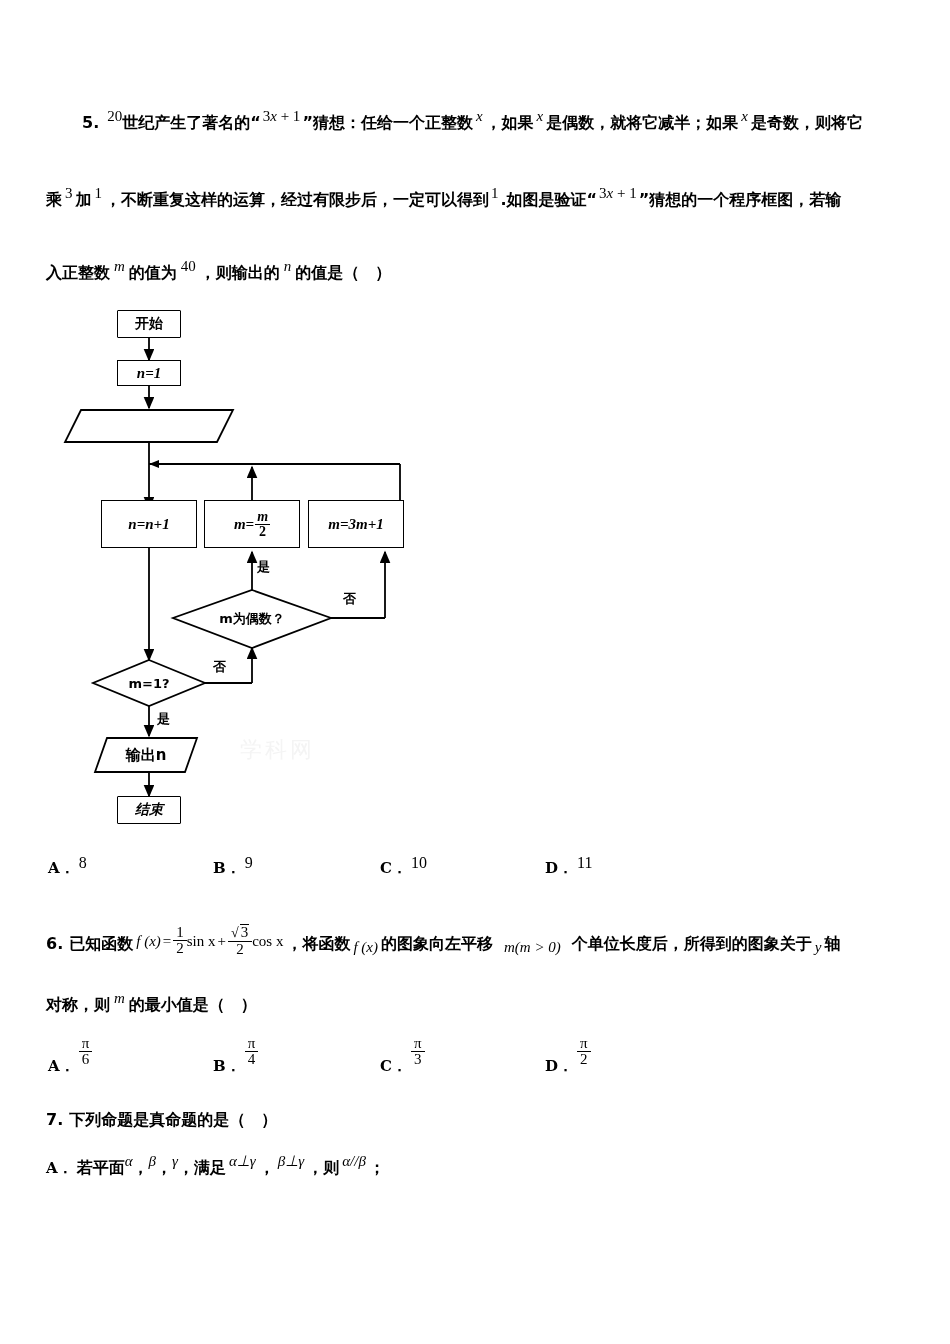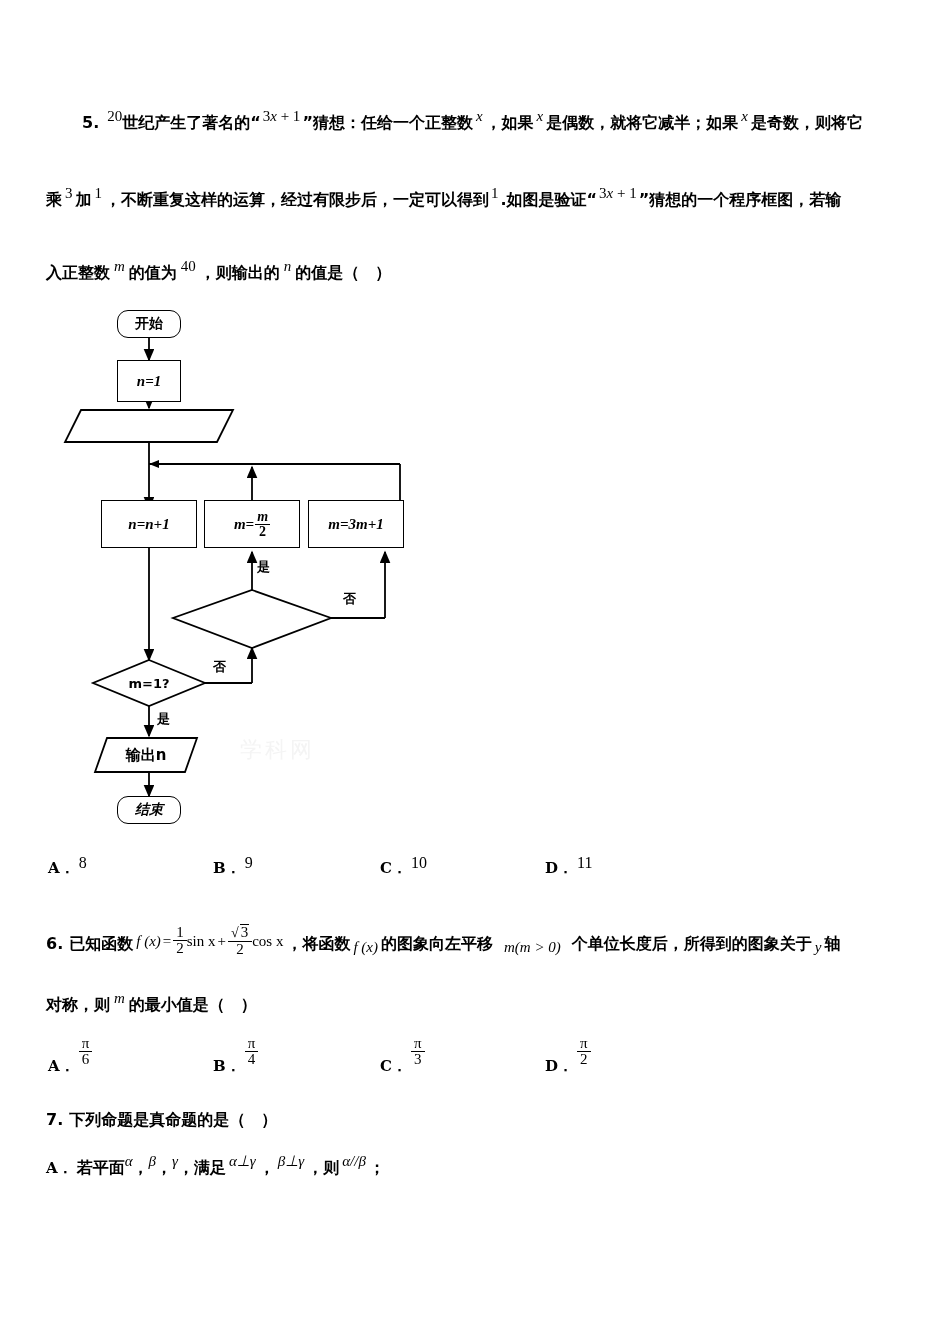--- a/index.html
+++ b/index.html
@@ -129,21 +129,21 @@
     border: 1.6px solid #000;
     background: #fff;
     display: flex;
     align-items: center;
     justify-content: center;
     font-family: "DejaVu Sans", "Liberation Sans", sans-serif;
     font-weight: bold;
     font-size: 14px;
     box-sizing: border-box;
   }
-  .node.rounded { border-radius: 11px; }
+  .node.rounded { border-radius: 1px; }
   .node .mi {
     font-family: "Liberation Serif", serif;
     font-style: italic;
     font-weight: bold;
     font-size: 15px;
   }
   .para {
     position: absolute;
     box-sizing: border-box;
   }
@@ -269,21 +269,21 @@
 
       <polygon points="36,110 188,110 172,142 20,142" fill="#fff" stroke="#000" stroke-width="1.8"></polygon>
 
       <polygon points="62,438 152,438 140,472 50,472" fill="#fff" stroke="#000" stroke-width="1.8"></polygon>
     </svg>
 
     <div class="node rounded" style="left:72px; top:10px; width:64px; height:28px;">
       <span>开始</span>
     </div>
 
-    <div class="node" style="left:72px; top:60px; width:64px; height:42px;">
+    <div class="node" style="left:72px; top:60px; width:64px; height:26px;">
       <span class="mi">n=1</span>
     </div>
 
 
     <div class="node" style="left:56px; top:200px; width:96px; height:48px;">
       <span class="mi">n=n+1</span>
     </div>
 
     <div class="node" style="left:159px; top:200px; width:96px; height:48px;">
       <span class="fracbox">
@@ -292,20 +292,23 @@
           <span class="n">m</span>
           <span class="d">2</span>
         </span>
       </span>
     </div>
 
     <div class="node" style="left:263px; top:200px; width:96px; height:48px;">
       <span class="mi">m=3m+1</span>
     </div>
 
+    <div class="diamond-wrap" style="left:128px; top:290px; width:158px; height:58px;">
+      <div class="dlabel">m为偶数？</div>
+    </div>
 
     <div class="diamond-wrap" style="left:48px; top:360px; width:112px; height:46px;">
       <div class="dlabel">
         <span class="mi">m=1?</span>
       </div>
     </div>
 
     <div class="para" style="left:50px; top:438px; width:102px; height:34px;">
       <div class="inner" style="letter-spacing:0;">输出n</div>
     </div>

